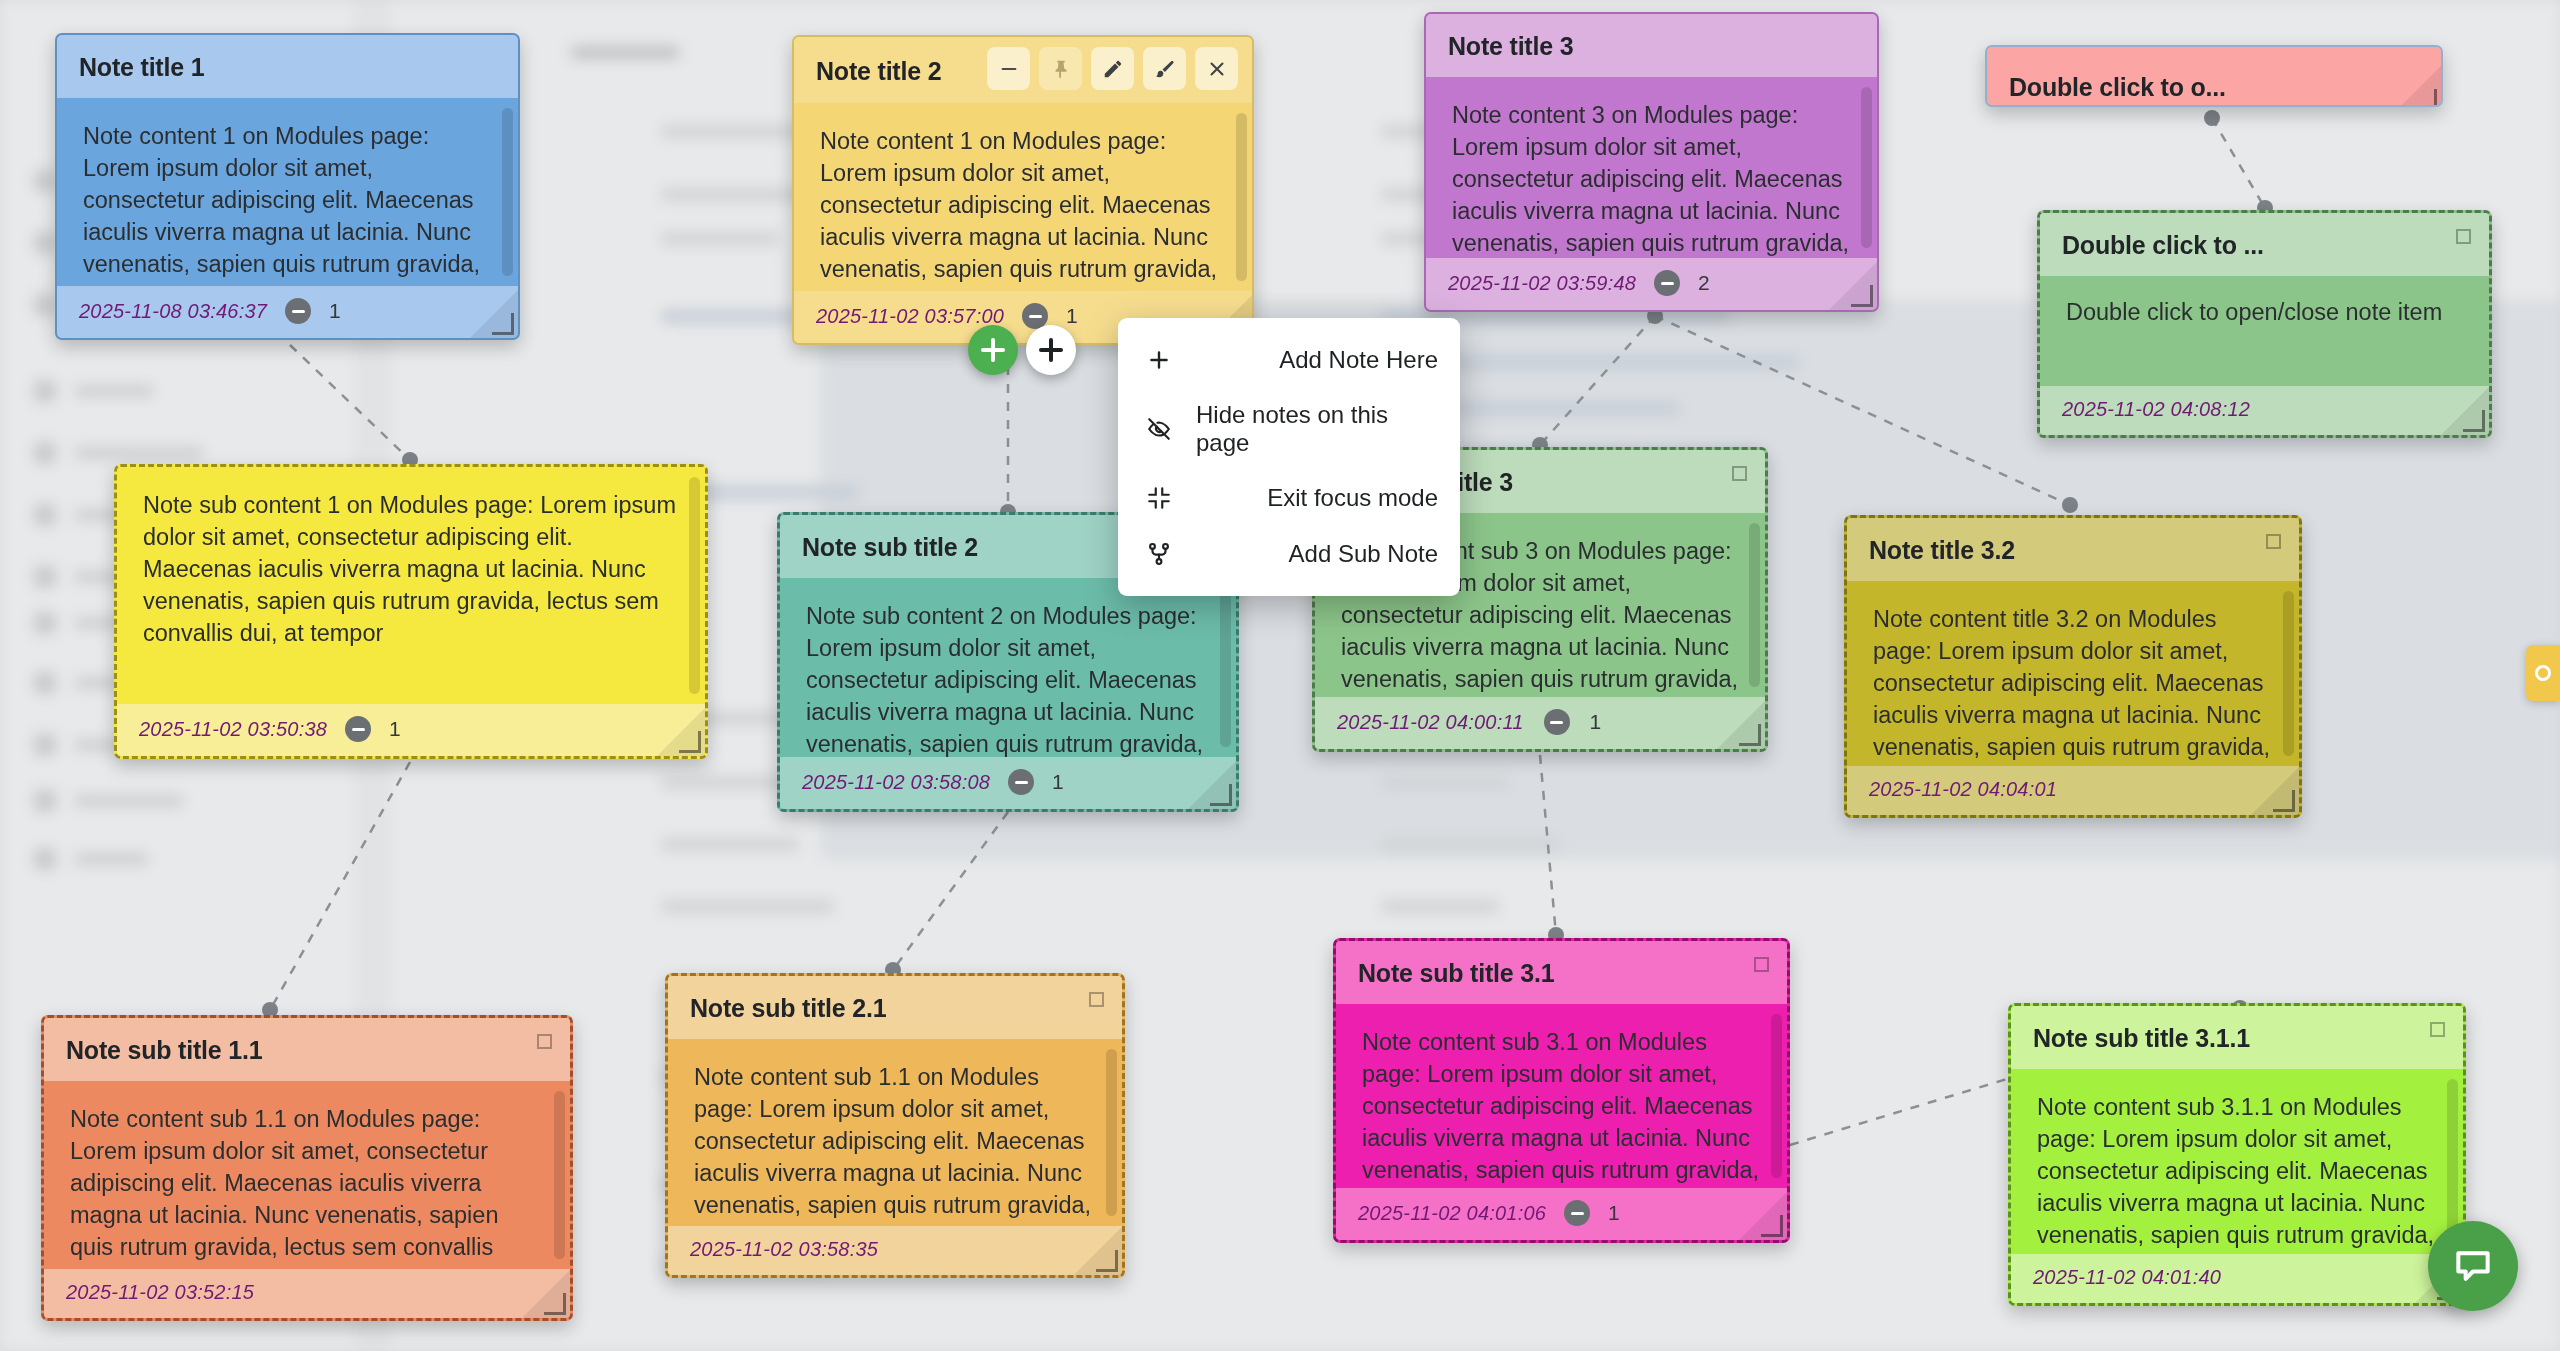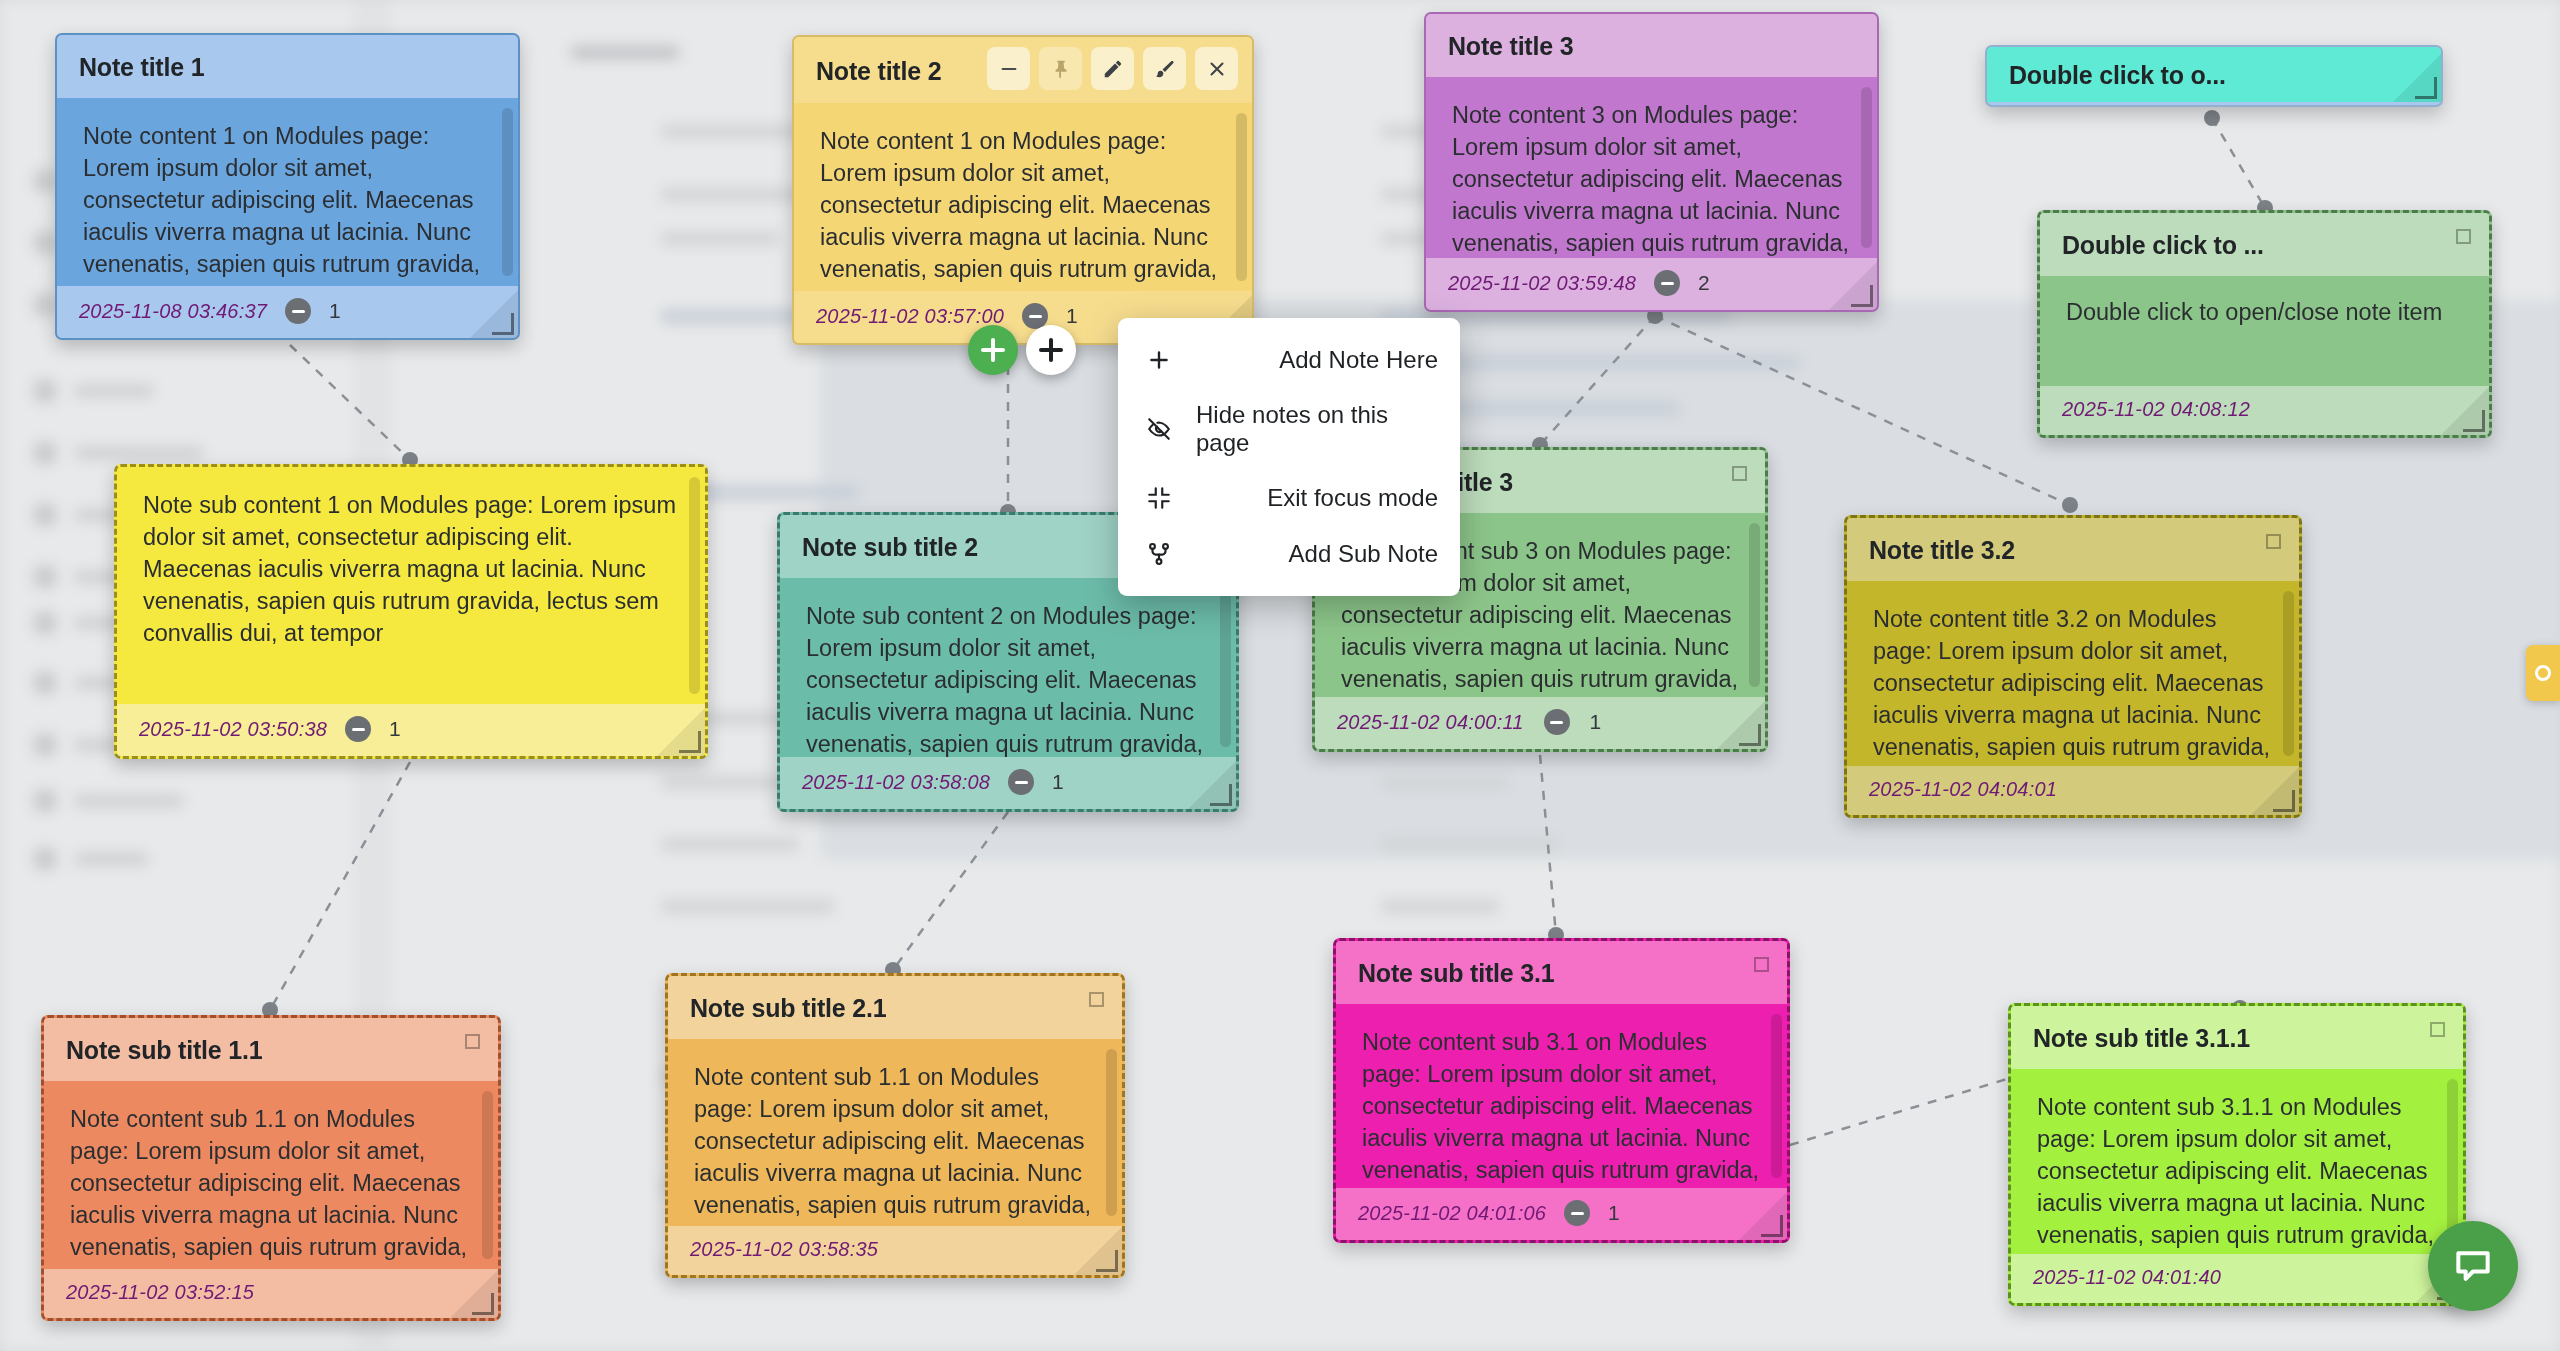--- a/index.html
+++ b/index.html
@@ -398,21 +398,21 @@
     <div class="note-foot" style="background:#dcb1e0;">
       <span class="ts">2025-11-02 03:59:48</span>
       <span class="cnt-badge"></span>
       <span class="cnt-num">2</span>
       <div class="corner-fold"></div>
       <div class="resize-handle"></div>
     </div>
   </div>
 
   <div class="note solid" style="left:1985px; top:45px; width:458px; height:62px; background:#a8c8ee;">
-    <div class="note-head" style="background:#5eead4; padding-top:14px; padding-bottom:12px;">
+    <div class="note-head" style="background:#fca5a5; padding-top:26px; padding-bottom:12px;">
       <span>Double click to o...</span>
       <div class="corner-fold"></div>
       <div class="resize-handle"></div>
     </div>
   </div>
 
   <div class="note dashed" style="left:2037px; top:210px; width:455px; height:228px; background:#8cc58a; border-color:#4f7a4d;">
     <div class="note-head" style="background:#bcdcbb;">
       <span>Double click to ...</span>
       <div class="max-sq"></div>
@@ -485,21 +485,21 @@
       <span>Note content title 3.2 on Modules page: Lorem ipsum dolor sit amet, consectetur adipiscing elit. Maecenas iaculis viverra magna ut lacinia. Nunc venenatis, sapien quis rutrum gravida, lectus sem convallis</span>
       <div class="vbar"></div>
     </div>
     <div class="note-foot" style="background:#d3ca7c;">
       <span class="ts">2025-11-02 04:04:01</span>
       <div class="corner-fold"></div>
       <div class="resize-handle"></div>
     </div>
   </div>
 
-  <div class="note dashed" style="left:41px; top:1015px; width:460px; height:306px; background:#ec8960; border-color:#a1502e;">
+  <div class="note dashed" style="left:41px; top:1015px; width:532px; height:306px; background:#ec8960; border-color:#a1502e;">
     <div class="note-head" style="background:#f3bda4;">
       <span>Note sub title 1.1</span>
       <div class="max-sq"></div>
     </div>
     <div class="note-body" style="background:#ec8960;">
       <span>Note content sub 1.1 on Modules page: Lorem ipsum dolor sit amet, consectetur adipiscing elit. Maecenas iaculis viverra magna ut lacinia. Nunc venenatis, sapien quis rutrum gravida, lectus sem convallis</span>
       <div class="vbar"></div>
     </div>
     <div class="note-foot" style="background:#f3bda4;">
       <span class="ts">2025-11-02 03:52:15</span>

